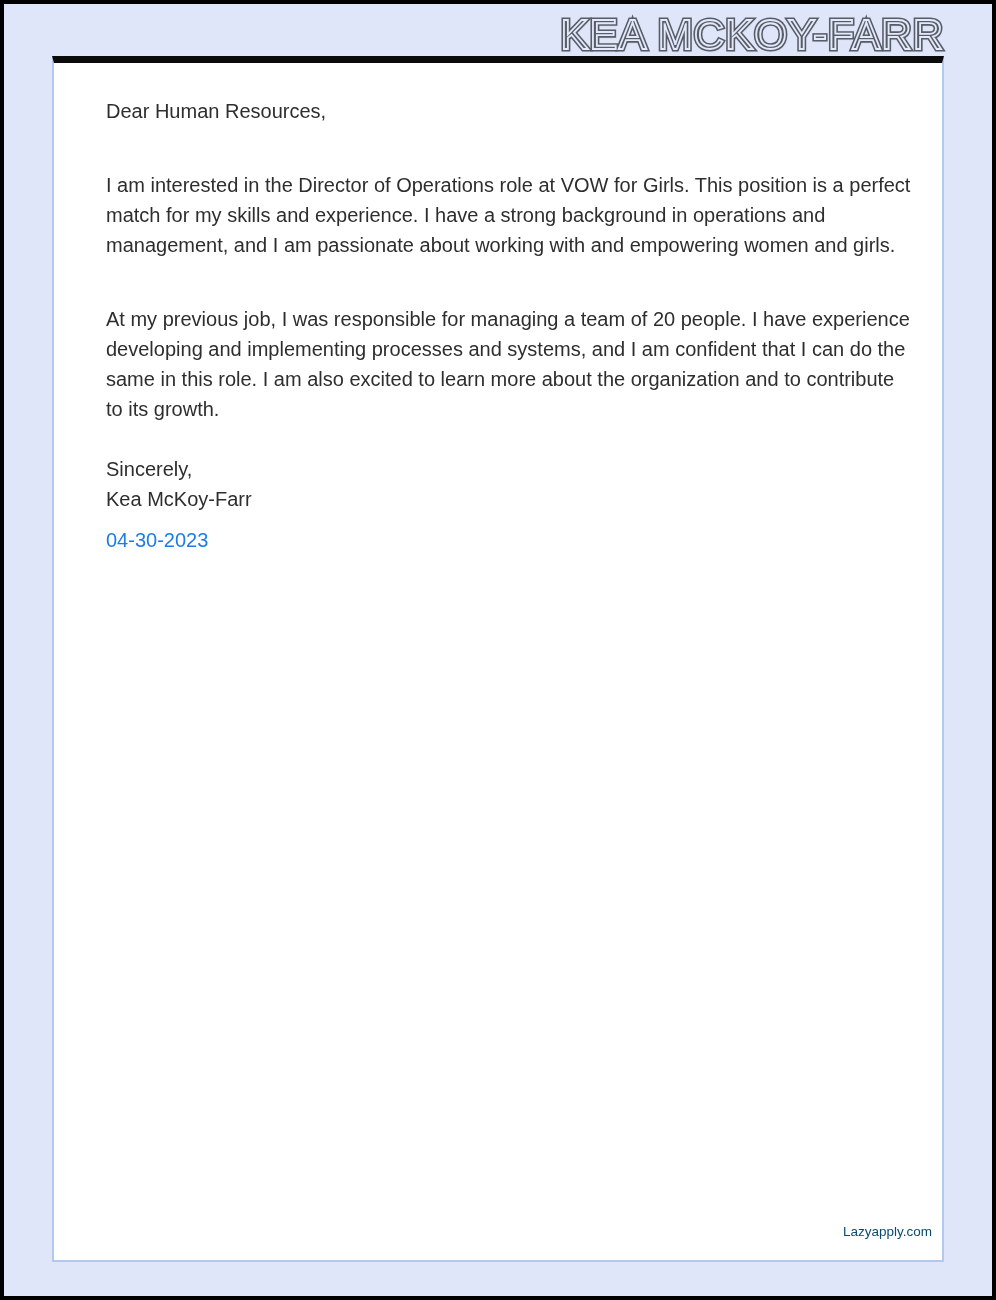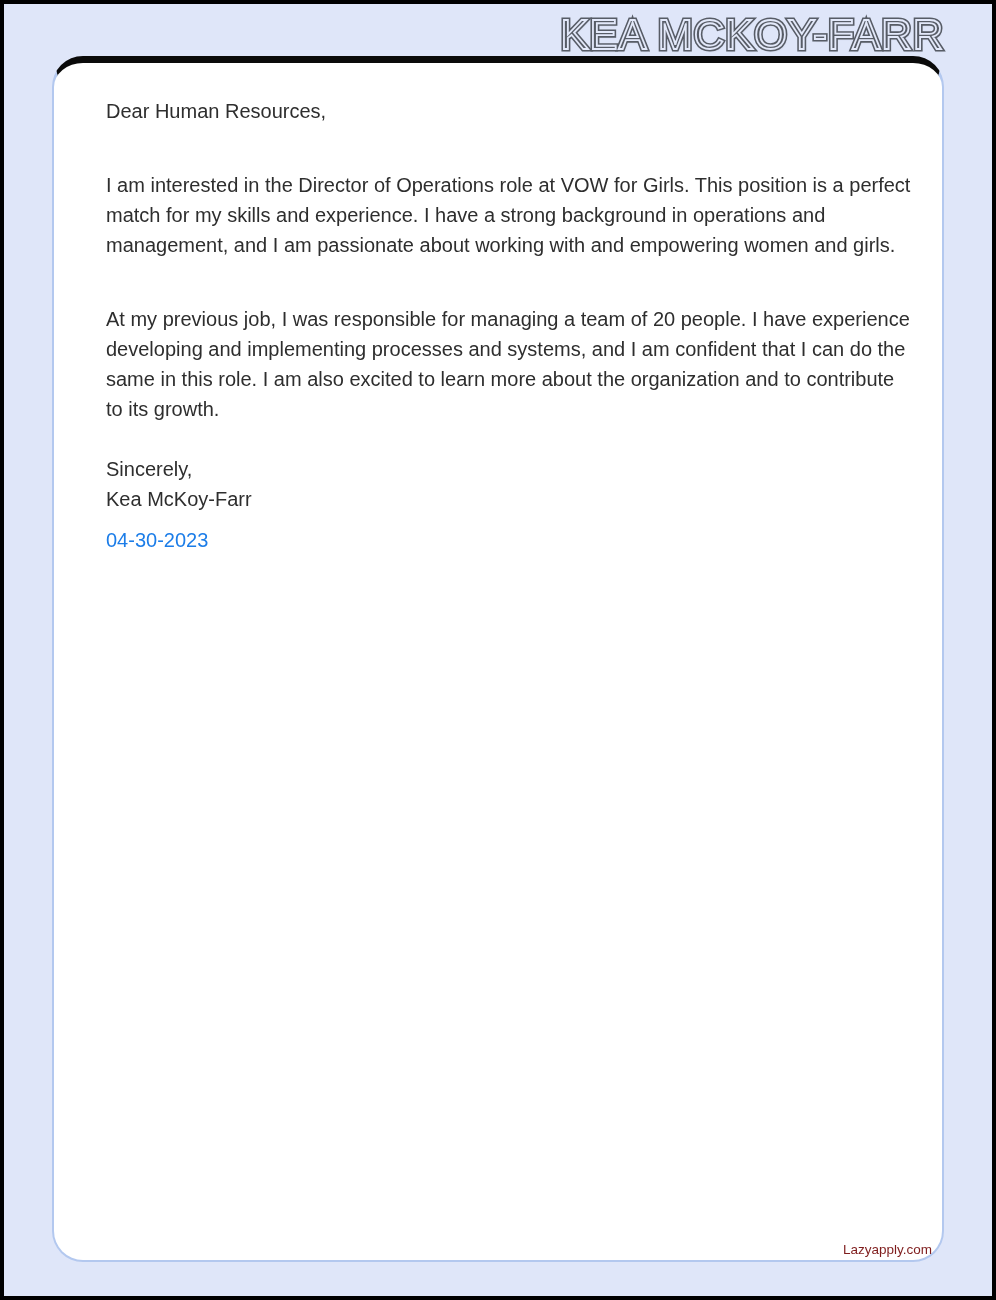--- a/index.html
+++ b/index.html
@@ -53,43 +53,42 @@
   .letter {
     position: relative;
     margin: 0 48px;
     height: 1206px;
     background: #ffffff;
     border-top: 7px solid #0a0a0a;
     border-left: 2px solid #b3c8ef;
     border-right: 2px solid #b3c8ef;
     border-bottom: 2px solid #b3c8ef;
     padding: 33px 38px 14px 52px;
-    border-radius: 31px;
   }
   .letter-body {
     width: 806px;
     font-size: 20px;
     line-height: 30px;
     color: #2e2e2e;
   }
   .para { margin-top: 44px; }
   .salutation { margin-top: 0; }
   .closing-block { margin-top: 30px; }
   .date-line {
     margin-top: 11px;
     color: #1c7de8;
     cursor: pointer;
   }
   .watermark {
     position: absolute;
     right: 10px;
-    bottom: 1px;
+    bottom: 19px;
     font-size: 13.5px;
     line-height: 18px;
-    color: #7f1d1d;
+    color: #0c4a6e;
   }
 </style>
 </head>
 <body>
 
 <div class="page">
 
   <div class="header">
     <span class="name-stack">
       <span class="name-layer-base">KEA MCKOY-FARR</span>

